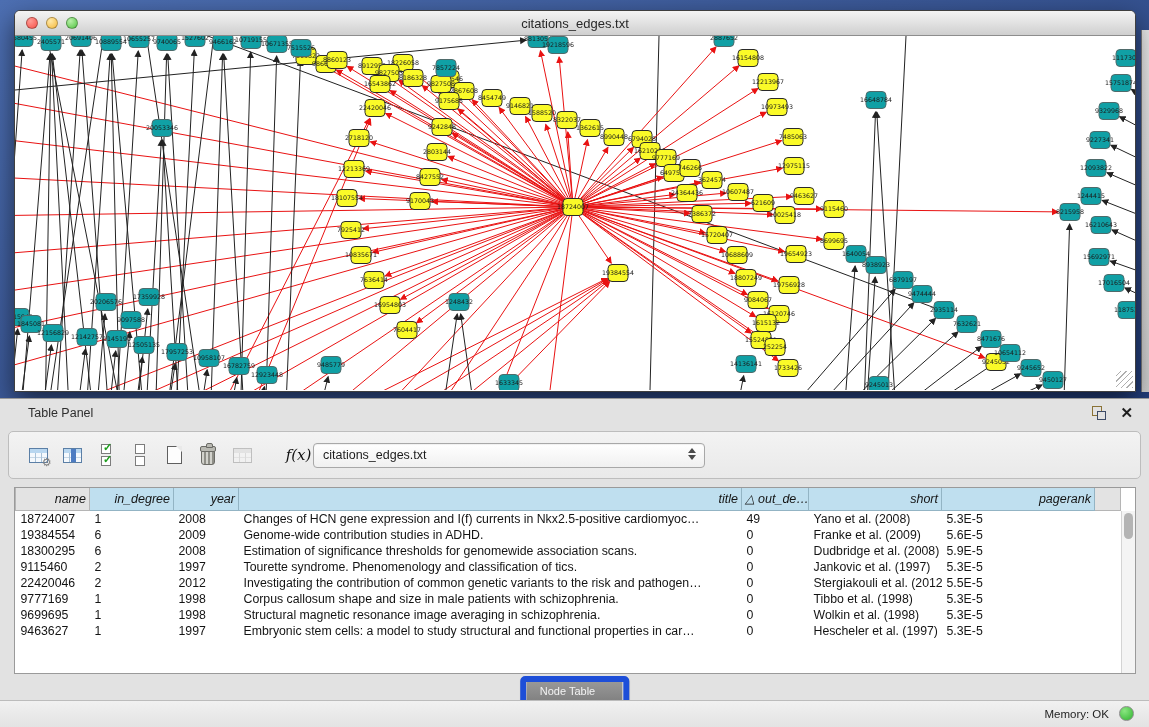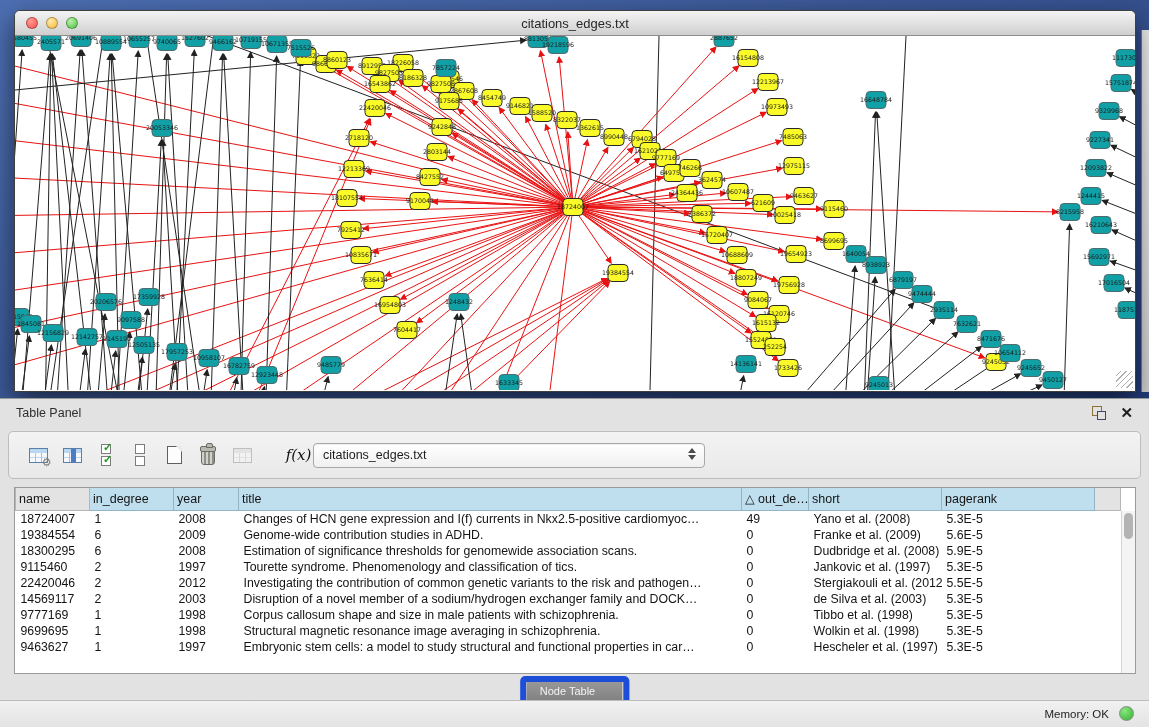--- a/index.html
+++ b/index.html
@@ -28,21 +28,21 @@
   .light.green { background:radial-gradient(circle at 35% 30%,#b8f0a8,#52c343); }
   .canvas { position:relative; width:1120px; height:354px; background:#ffffff; overflow:hidden; }
   .grip { position:absolute; right:2px; bottom:2px; width:17px; height:17px;
     background:repeating-linear-gradient(135deg,transparent 0 3px,#9b9b9b 3px 4px);
     opacity:.8; }
   svg text { font-family:"DejaVu Sans", sans-serif; }
   
   .tablepanel { position:absolute; left:0; top:398px; width:1149px; height:302px;
     background:#e2e2e2; border-top:1px solid #989898; }
   .tp-header { height:28px; display:flex; align-items:center; padding:0 16px;
-    font-size:12.5px; color:#2e2e2e; }
+    font-size:12.5px; color:#2e2e2e;margin-left:12px; }
   .tp-header .spacer { flex:1; }
   .float-icon { position:relative; width:14px; height:14px; margin-right:14px; }
   .float-icon::before { content:""; position:absolute; left:0; top:0; width:8px; height:8px; border:1.5px solid #8a7236; }
   .float-icon::after { content:""; position:absolute; right:0; bottom:0; width:7px; height:7px; border:1.5px solid #3c4a66; background:#e2e2e2; }
   .close-x { font-size:15px; font-weight:bold; color:#1d1d1d; line-height:14px; }
   .toolbar { position:absolute; left:8px; top:32px; width:1133px; height:48px;
     background:linear-gradient(#f3f3f3,#e9e9e9); border:1px solid #bdbdbd; border-radius:5px;
     display:flex; align-items:center; padding:0 14px; }
   .tbtn { width:30px; height:30px; display:flex; align-items:center; justify-content:center; position:relative; margin-right:4px; }
   .ic-tbl { width:19px; height:15px; border:1px solid #5b7fa6; position:relative;
@@ -73,21 +73,21 @@
     box-shadow:inset 0 1px 1px rgba(0,0,0,.06); }
   .stepper { position:absolute; right:8px; top:4px; display:flex; flex-direction:column; gap:2px; }
   .stepper i { width:0; height:0; border-left:4px solid transparent; border-right:4px solid transparent; }
   .stepper .up { border-bottom:5px solid #4a4a4a; }
   .stepper .dn { border-top:5px solid #4a4a4a; }
   
   .tablewrap { position:absolute; left:14px; top:88px; width:1122px; height:187px;
     background:#fff; border:1px solid #9a9a9a; overflow:hidden; }
   table.data { border-collapse:collapse; table-layout:fixed; width:1105px; font-size:12.3px; color:#141414; }
   table.data th { height:22px; background:#bfdfef; border:1px solid #93b4c4; border-top:none;
-    font-weight:normal; font-size:12.5px; text-align:left; overflow:hidden; white-space:nowrap; padding:0 3px; }
+    font-weight:normal; font-size:12.5px; text-align:right; overflow:hidden; white-space:nowrap; padding:0 3px;font-style:italic; }
   table.data th.gray { background:#e3e3e3; border-color:#b5b5b5; }
   table.data td { height:16px; line-height:16px; padding:0 5px; white-space:nowrap; overflow:hidden; }
   .vscroll { position:absolute; right:0; top:23px; width:14px; height:163px; background:#f4f4f4; border-left:1px solid #d4d4d4; }
   .vthumb { position:absolute; left:2px; top:2px; width:9px; height:26px; background:#b4b4b4; border-radius:5px; }
   
   .tabs { position:absolute; left:50%; top:277px; transform:translateX(-50%);
     display:flex; border:6px solid #1d4ed8; border-radius:5px; overflow:hidden;
     background:#fdfdfd; font-size:11px; box-shadow:0 1px 1px rgba(0,0,0,.15);flex-direction:column; }
   .tab { padding:3px 14px; color:#1e1e1e; border-right:1px solid #bdbdbd; }
   .tab:last-child { border-right:none; }
@@ -903,30 +903,20 @@
             <td>22420046</td>
             <td>2</td>
             <td>2012</td>
             <td>Investigating the contribution of common genetic variants to the risk and pathogen…</td>
             <td>0</td>
             <td>Stergiakouli et al. (2012)</td>
             <td>5.5E-5</td>
             <td></td>
           </tr>
           <tr>
-            <td>14569117</td>
-            <td>2</td>
-            <td>2003</td>
-            <td>Disruption of a novel member of a sodium/hydrogen exchanger family and DOCK…</td>
-            <td>0</td>
-            <td>de Silva et al. (2003)</td>
-            <td>5.3E-5</td>
-            <td></td>
-          </tr>
-          <tr>
             <td>9777169</td>
             <td>1</td>
             <td>1998</td>
             <td>Corpus callosum shape and size in male patients with schizophrenia.</td>
             <td>0</td>
             <td>Tibbo et al. (1998)</td>
             <td>5.3E-5</td>
             <td></td>
           </tr>
           <tr>

